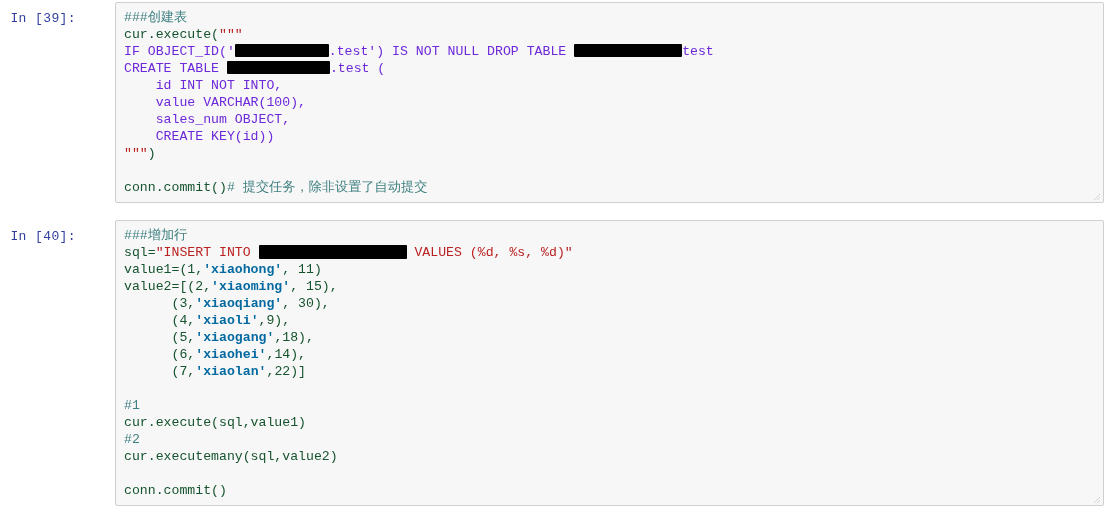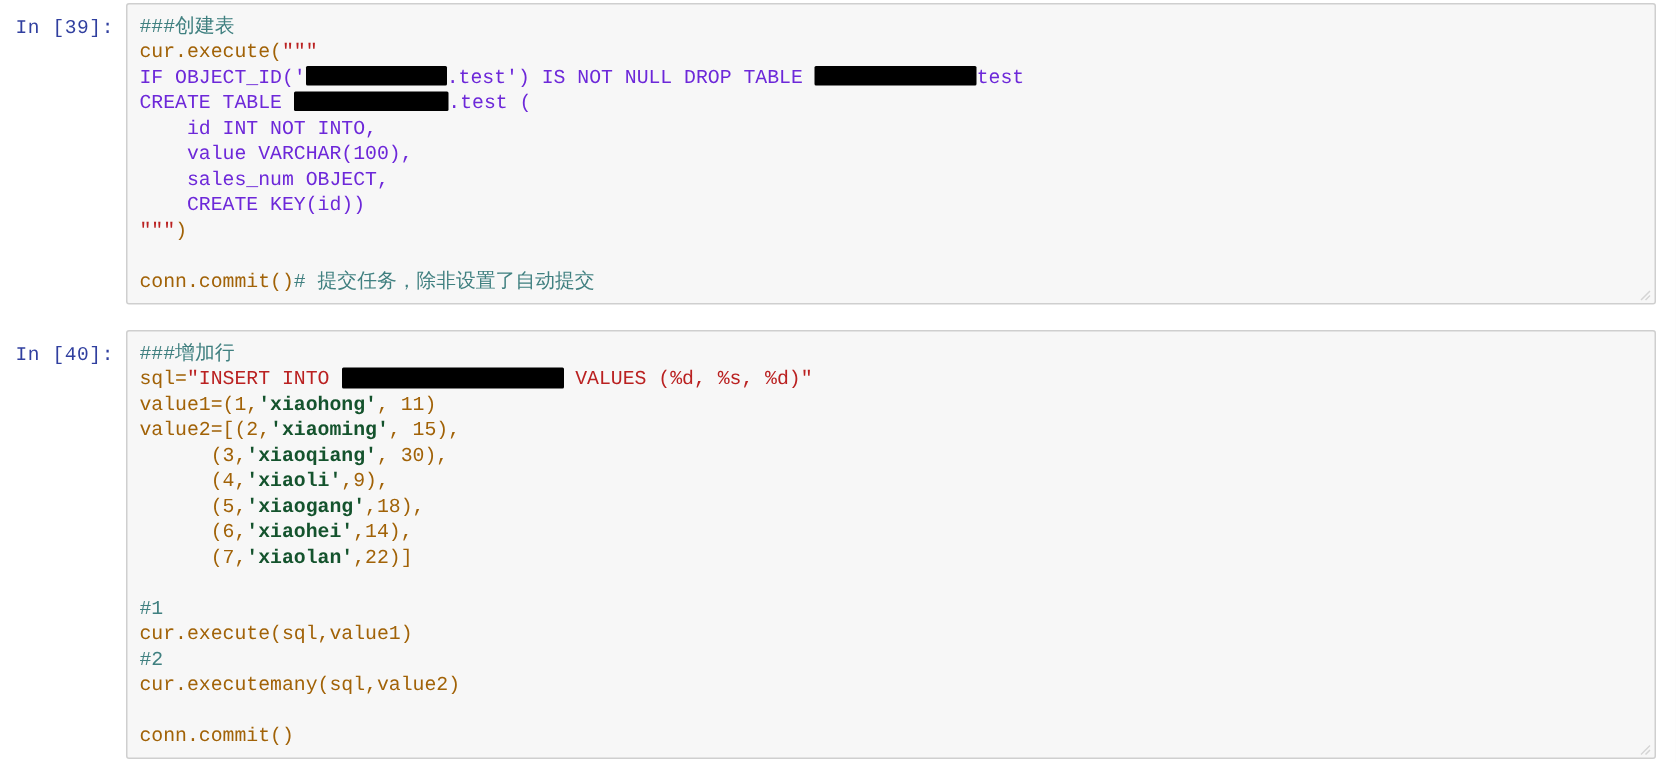--- a/index.html
+++ b/index.html
@@ -17,20 +17,21 @@
     width: 1117px;
     padding-top: 2px;
     box-sizing: border-box;
   }
   .cell {
     display: flex;
     align-items: flex-start;
     width: 1117px;
     box-sizing: border-box;
     margin-bottom: 17px;
+    gap: 31px;
   }
   .prompt {
     width: 84px;
     flex: 0 0 84px;
     text-align: right;
     padding-right: 8px;
     padding-top: 9px;
     box-sizing: border-box;
     font-family: "Liberation Mono", monospace;
     font-size: 13px;
@@ -62,28 +63,28 @@
     letter-spacing: 0px;
     tab-size: 4;
   }
   .cmt {
     color: #408080;
   }
   .str {
     color: #ba2121;
   }
   .strb {
-    color: #14532d;
+    color: #0369a1;
     font-weight: bold;
   }
   .strlight {
     color: #6d28d9;
   }
   .plain {
-    color: #a16207;
+    color: #14532d;
   }
   .redact {
     display: inline-block;
     background: #000000;
     vertical-align: middle;
     border-radius: 1px;
     height: 13px;
     position: relative;
     top: -1px;
   }

